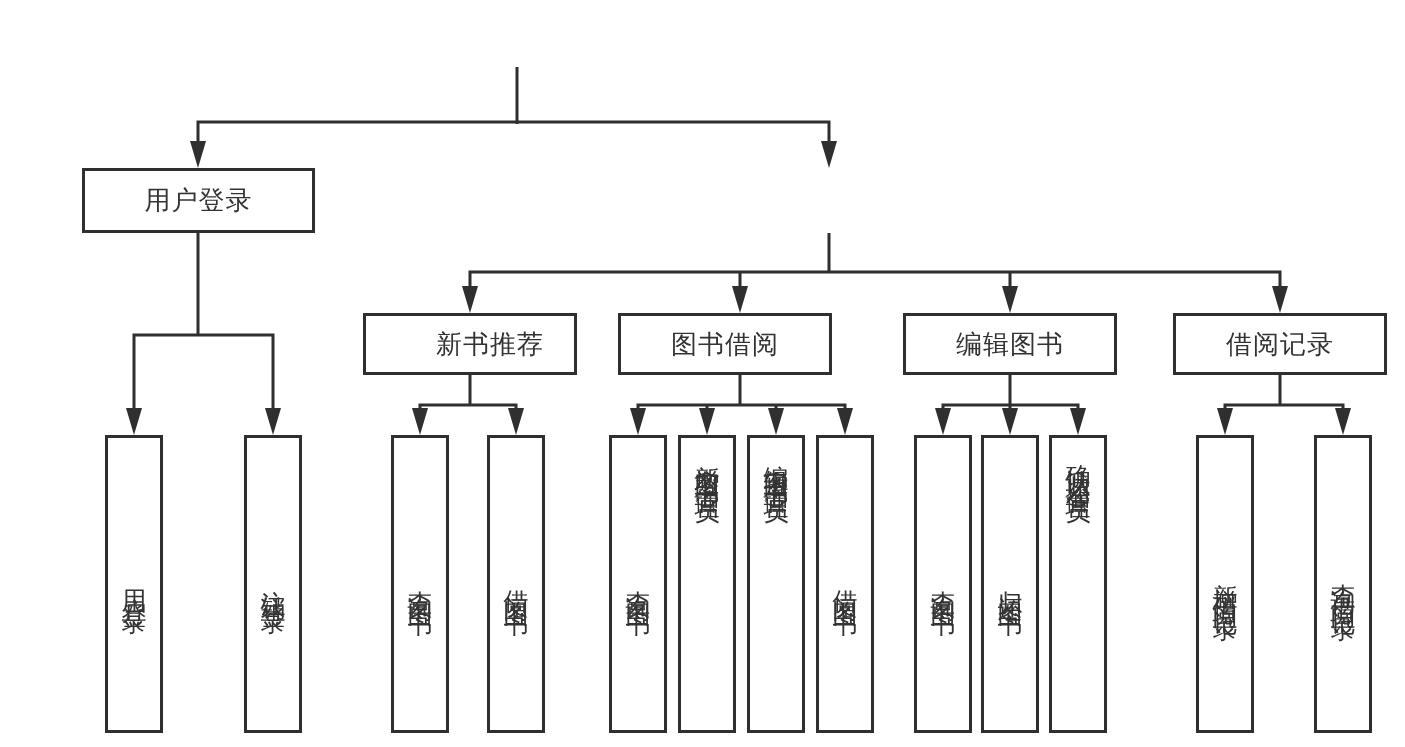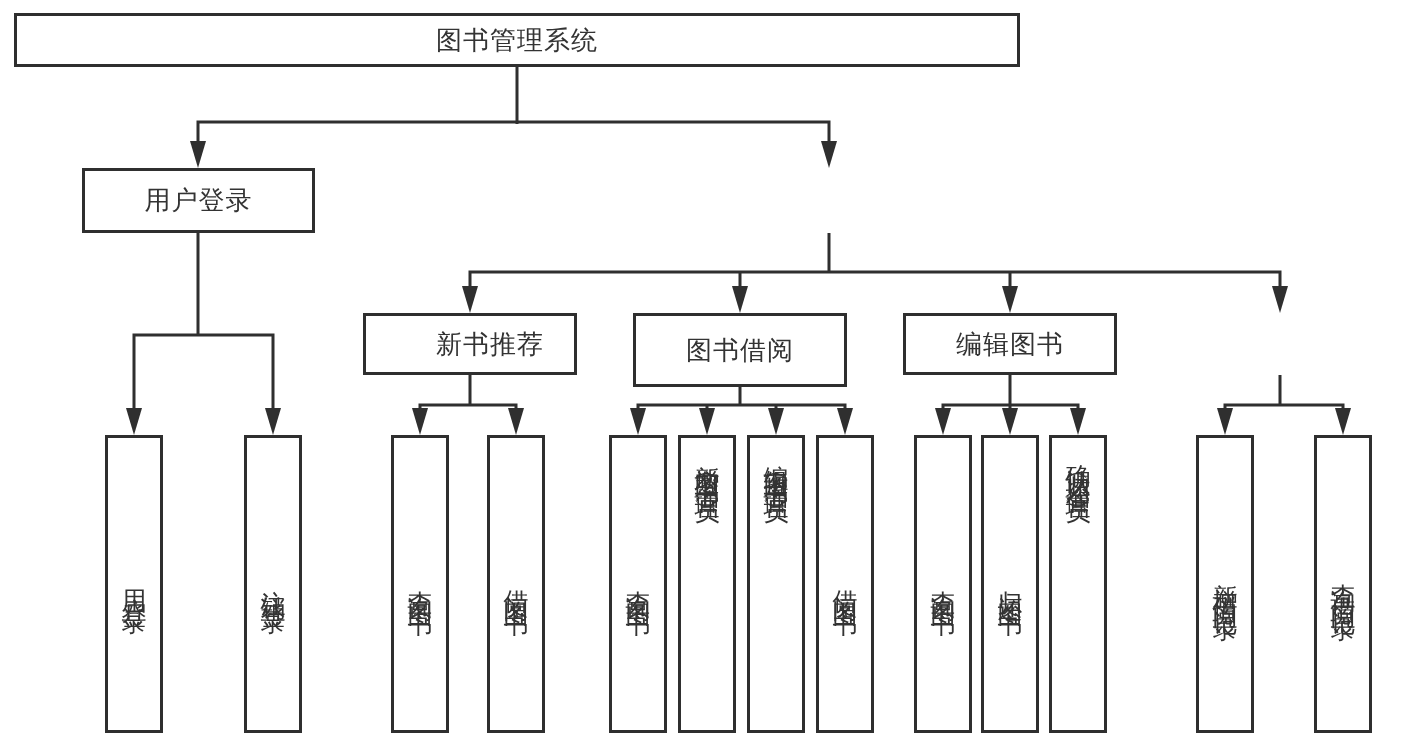--- a/index.html
+++ b/index.html
@@ -137,37 +137,37 @@
       <polygon points="768,408 784,408 776,435"></polygon>
       <polygon points="837,408 853,408 845,435"></polygon>
       <polygon points="935,408 951,408 943,435"></polygon>
       <polygon points="1002,408 1018,408 1010,435"></polygon>
       <polygon points="1070,408 1086,408 1078,435"></polygon>
       <polygon points="1217,408 1233,408 1225,435"></polygon>
       <polygon points="1335,408 1351,408 1343,435"></polygon>
     </g>
   </svg>
 
-  <div class="node" style="left:14px;top:13px;width:1006px;height:54px;">
-    <span class="hlabel">图书管理系统</span>
-  </div>
 
   <div class="node" style="left:82px;top:168px;width:233px;height:65px;">
     <span class="hlabel">用户登录</span>
   </div>
 
   <div class="node" style="left:363px;top:313px;width:214px;height:62px;padding-left:40px;">
     <span class="hlabel">新书推荐</span>
   </div>
-  <div class="node" style="left:633px;top:313px;width:214px;height:74px;">
+  <div class="node" style="left:618px;top:313px;width:214px;height:62px;">
     <span class="hlabel">图书借阅</span>
   </div>
   <div class="node" style="left:903px;top:313px;width:214px;height:62px;">
     <span class="hlabel">编辑图书</span>
   </div>
+  <div class="node" style="left:1173px;top:313px;width:214px;height:62px;">
+    <span class="hlabel">借阅记录</span>
+  </div>
 
   <div class="leaf" style="left:105px;">
     <span class="vtext">用户登录</span>
   </div>
   <div class="leaf" style="left:244px;">
     <span class="vtext">注销登录</span>
   </div>
 
   <div class="leaf" style="left:391px;">
     <span class="vtext">查询图书</span>

